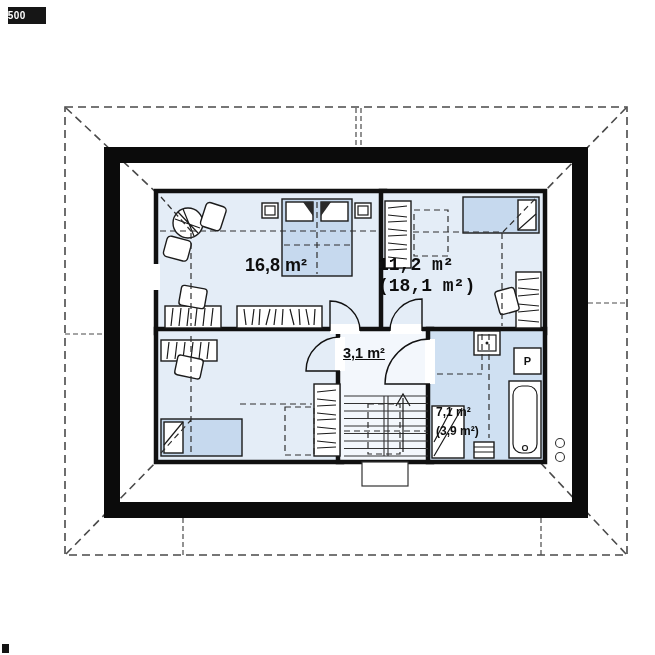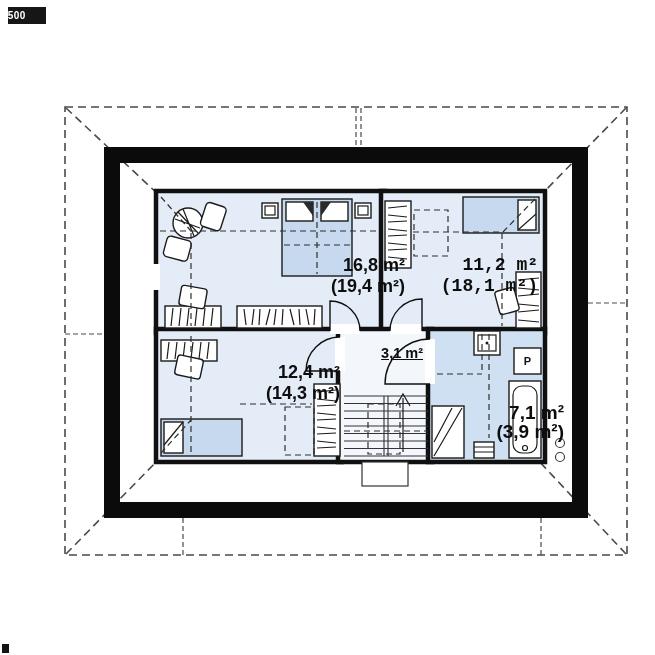--- a/index.html
+++ b/index.html
@@ -3,25 +3,25 @@
 <meta charset="utf-8">
 <style>
   html,body{margin:0;padding:0;background:#fff;}
   .stage{position:relative;width:655px;height:655px;background:#ffffff;overflow:hidden;
          font-family:"Liberation Sans",sans-serif;}
   
   .logo{position:absolute;left:8px;top:7px;width:38px;height:17px;background:#161616;color:#fff;
         display:flex;align-items:center;justify-content:center;font-size:10px;font-weight:bold;letter-spacing:.5px;gap:21px;}
   .logo sup{font-size:6px;line-height:6px;margin-left:1px;transform:translateY(-2px);}
   
-  .arealabel{position:absolute;text-align:right;color:#0d0d0d;font-weight:bold;}
+  .arealabel{position:absolute;text-align:left;color:#0d0d0d;font-weight:bold;}
   .arealabel .net{font-size:18px;line-height:21px;}
   .arealabel .gross{font-size:18px;line-height:21px;}
   .arealabel.hall .net{font-size:14.5px;line-height:17px;text-decoration:underline;}
-  .arealabel.bath .net,.arealabel.bath .gross{font-size:19px;line-height:19px;}
+  .arealabel.bath .net,.arealabel.bath .gross{font-size:12px;line-height:19px;padding-left:32px;}
   .plabel{position:absolute;left:514px;top:348px;width:27px;height:26px;display:flex;align-items:center;
           justify-content:center;font-size:11px;font-weight:bold;color:#111;}
   .corner-mark{position:absolute;left:2px;top:644px;width:7px;height:9px;background:#141414;}
   
   .room{fill:#e4edf7;stroke:#101010;stroke-width:4.5;}
   .hallf{fill:#f3f7fc;stroke:#101010;stroke-width:4.5;}
   .bathf{fill:#cfe0f2;stroke:#101010;stroke-width:4.5;}
   .furn{fill:#ffffff;stroke:#1b1b1b;stroke-width:1.4;}
   .bedf{fill:#c6d9ee;stroke:#1b1b1b;stroke-width:1.4;}
   .ln{stroke:#1b1b1b;stroke-width:1.2;fill:none;}
@@ -162,32 +162,27 @@
     </g>
   </svg>
 
   <div class="logo">
     <span>Z500</span>
       <sup>©</sup>
   </div>
 
   <div class="arealabel" style="left:245px;top:255px;width:160px;">
     <div class="net">16,8 m²</div>
-    <div class="gross">(19,4 m²)</div>
   </div>
 
   <div class="arealabel" style="left:378px;top:255px;width:160px;font-family:Liberation Mono, monospace;">
     <div class="net">11,2 m²</div>
     <div class="gross">(18,1 m²)</div>
   </div>
 
-  <div class="arealabel" style="left:180px;top:362px;width:160px;">
-    <div class="net">12,4 m²</div>
-    <div class="gross">(14,3 m²)</div>
-  </div>
 
   <div class="arealabel hall" style="left:343px;top:345px;width:80px;">
     <div class="net">3,1 m²</div>
   </div>
 
   <div class="arealabel bath" style="left:404px;top:403px;width:160px;">
     <div class="net">7,1 m²</div>
     <div class="gross">(3,9 m²)</div>
   </div>
 

